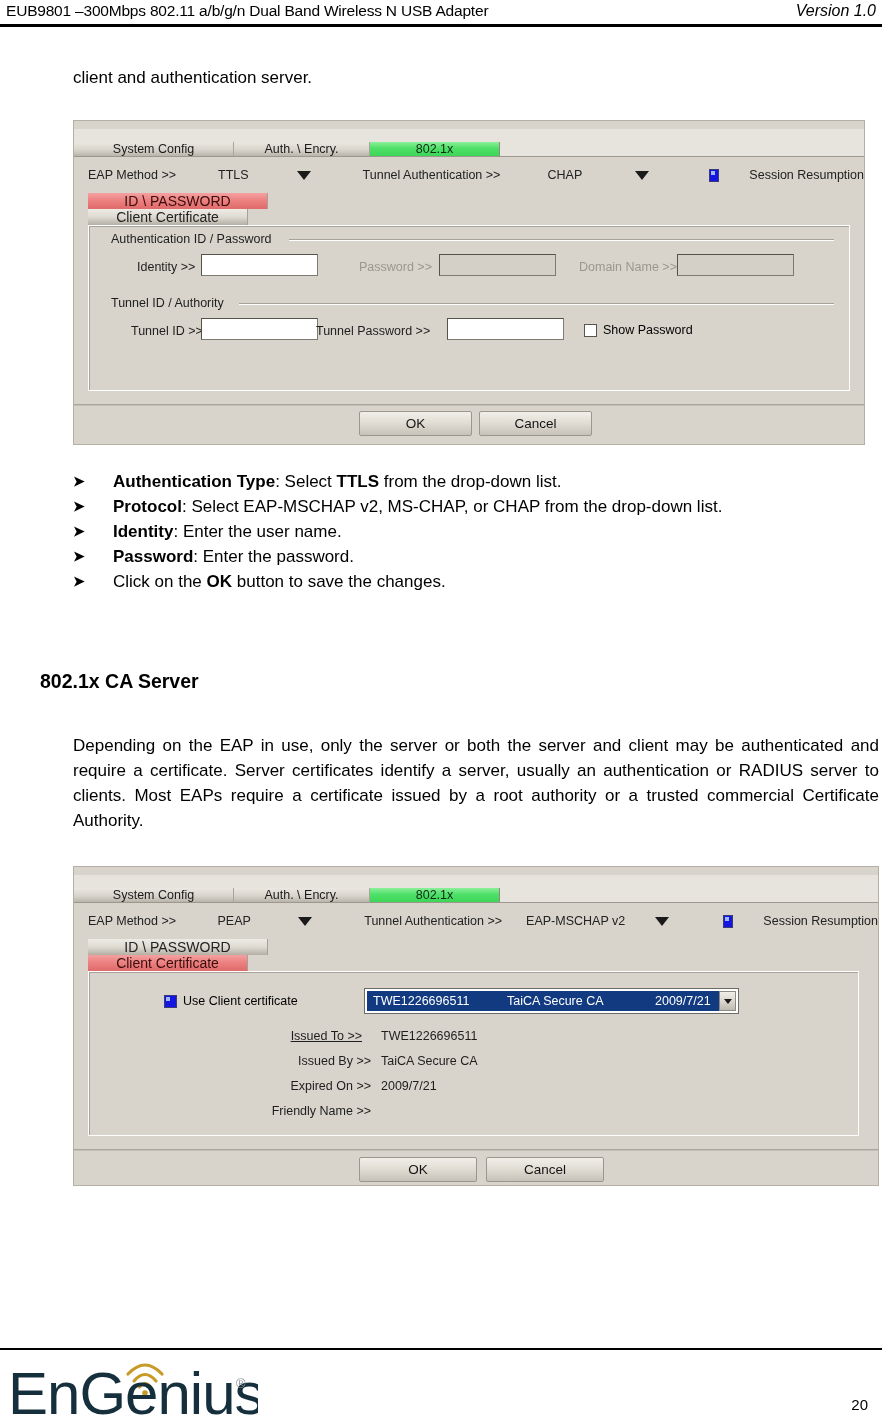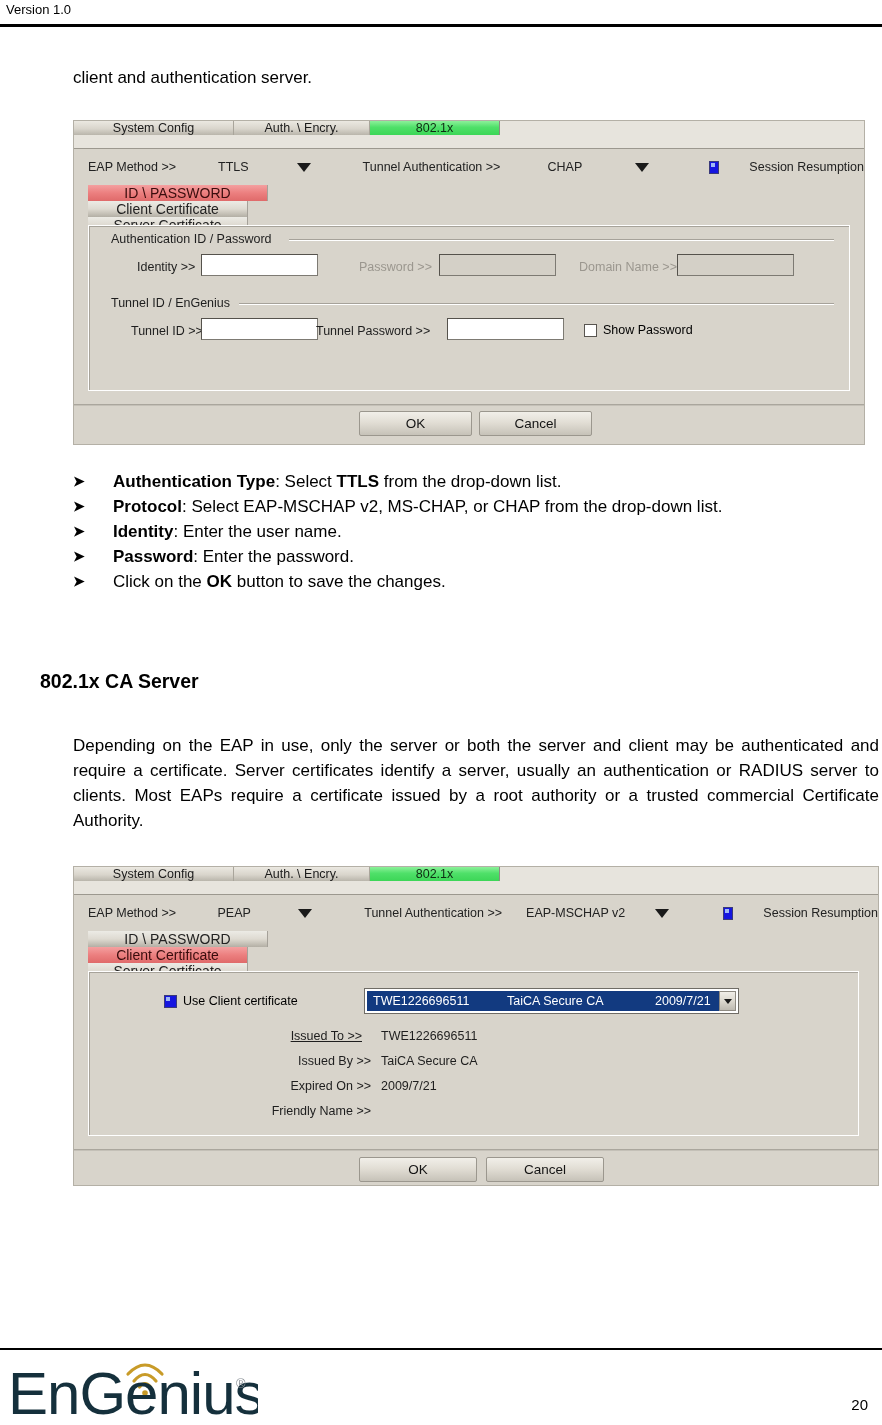--- a/index.html
+++ b/index.html
@@ -27,22 +27,23 @@
     justify-content: space-between;
     padding: 2px 6px 0 6px;
     box-sizing: border-box;
   }
   .page-header-title {
     font-size: 15.5px;
     letter-spacing: -0.2px;
     white-space: nowrap;
   }
   .page-header-version {
-    font-size: 13px;
-    white-space: nowrap;
+    font-size: 16px;
+    white-space: nowrap;
+    font-style: italic;
   }
   .header-rule {
     position: absolute;
     left: 0; top: 24px;
     width: 882px;
     height: 3px;
     background: #000;
   }
 
   
@@ -113,23 +114,24 @@
     box-sizing: border-box;
   }
   .dlg1 { left: 73px; top: 120px; width: 792px; height: 325px; }
   .dlg2 { left: 73px; top: 866px; width: 806px; height: 320px; }
 
   
   .tabstrip {
     position: relative;
     height: 27px;
     display: flex;
-    align-items: flex-start;
+    align-items: flex-end;
     background: #e7e4dd;
     border-bottom: 1px solid #9c988f;
+    margin-top: 8px;
   }
   .tab {
     display: flex;
     align-items: center;
     justify-content: center;
     font-size: 12.5px;
     color: #1a1a1a;
     padding: 0 14px;
     box-sizing: border-box;
     background: linear-gradient(to bottom, #ebe8e1 0%, #d9d5cc 55%, #b9b5ab 100%);
@@ -358,20 +360,21 @@
     right: 14px;
     top: 1396px;
     font-size: 15px;
     color: #000;
   }
 </style>
 </head>
 <body>
 
 <div class="page-header">
+  <div class="page-header-title">EUB9801 –300Mbps 802.11 a/b/g/n Dual Band Wireless N USB Adapter</div>
   <div class="page-header-version">Version 1.0</div>
 </div>
 <div class="header-rule"></div>
 
 <div class="body-text intro-line">client and authentication server.</div>
 
 <div class="dialog dlg1">
 
   <div class="tabstrip">
     <div class="tab t1">System Config</div>
@@ -404,21 +407,21 @@
 
     <div class="field-label" style="left:48px; top:34px;">Identity &gt;&gt;</div>
     <div class="textbox" style="left:112px; top:28px; width:117px; height:22px;"></div>
 
     <div class="field-label disabled" style="left:270px; top:34px;">Password &gt;&gt;</div>
     <div class="textbox disabled" style="left:350px; top:28px; width:117px; height:22px;"></div>
 
     <div class="field-label disabled" style="left:490px; top:34px;">Domain Name &gt;&gt;</div>
     <div class="textbox disabled" style="left:588px; top:28px; width:117px; height:22px;"></div>
 
-    <div class="group-legend" style="left:18px; top:70px;">Tunnel ID / EnGenius</div>
+    <div class="group-legend" style="left:18px; top:70px;">Tunnel ID / Authority</div>
     <div class="group-rule" style="left:150px; top:77px; width:595px;"></div>
 
     <div class="field-label" style="left:42px; top:98px;">Tunnel ID &gt;&gt;</div>
     <div class="textbox" style="left:112px; top:92px; width:117px; height:22px;"></div>
 
     <div class="field-label" style="left:227px; top:98px;">Tunnel Password &gt;&gt;</div>
     <div class="textbox" style="left:358px; top:92px; width:117px; height:22px;"></div>
 
     <div style="position:absolute; left:495px; top:97px; display:flex; align-items:center;">
       <span class="chk-empty"></span>

